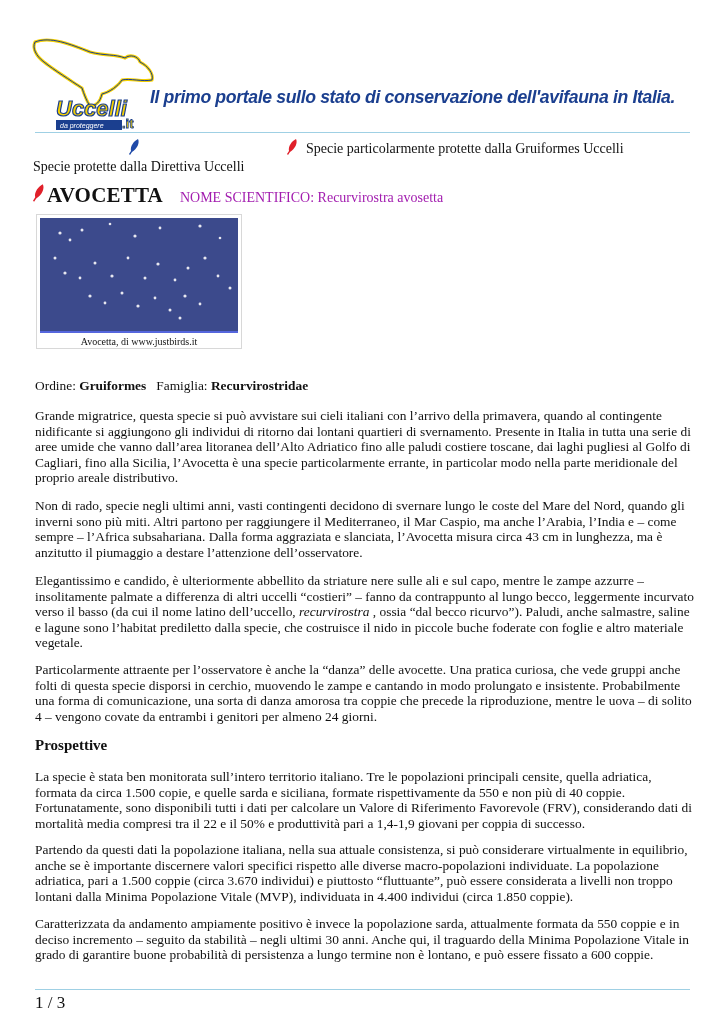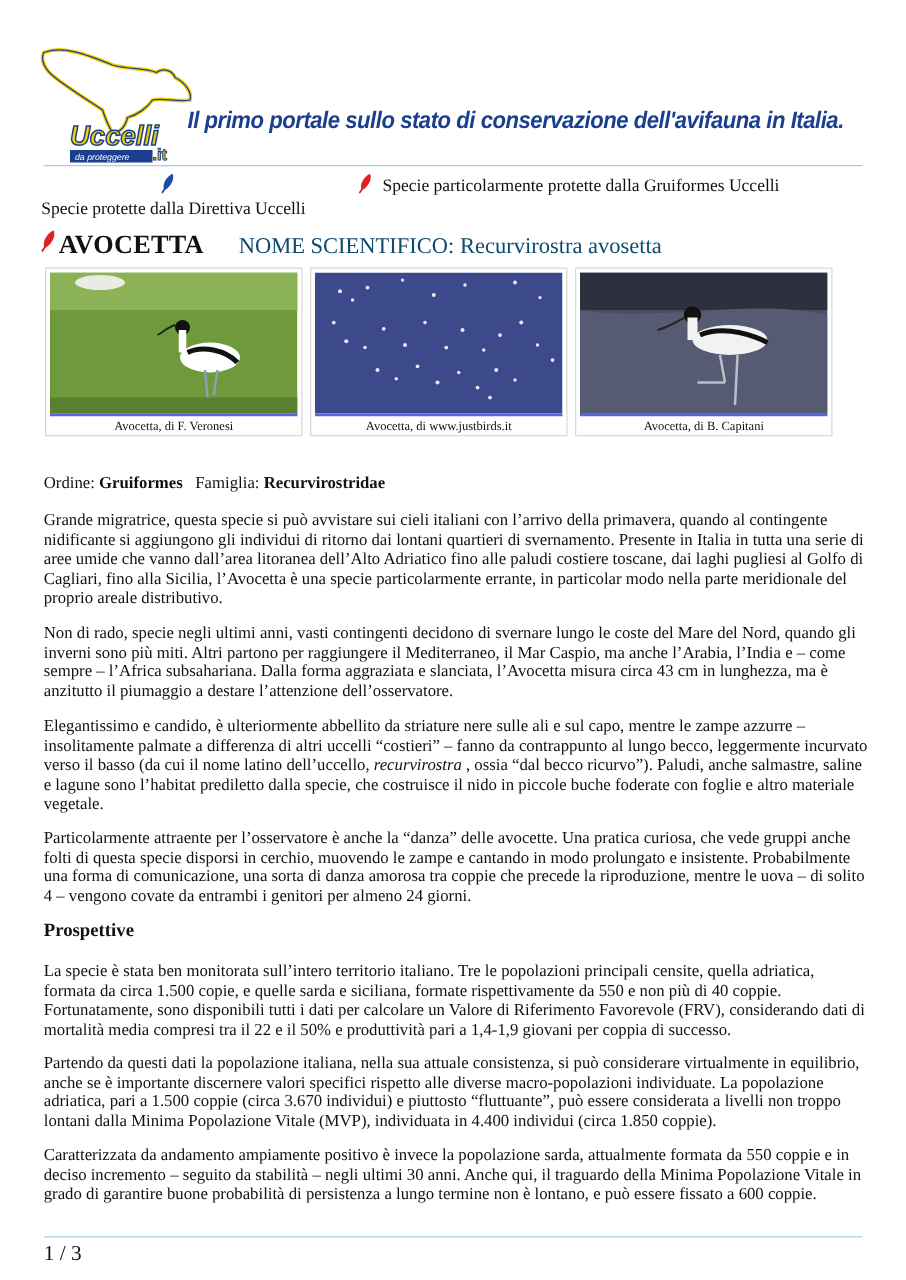--- a/index.html
+++ b/index.html
@@ -8,21 +8,21 @@
   .logo { position:absolute; left:30px; top:34px; width:130px; height:100px; }
   .tagline { position:absolute; left:150px; top:86px; font-family:"Liberation Sans", sans-serif;
              font-style:italic; font-weight:bold; font-size:19px; color:#1b3f8f; letter-spacing:-0.4px;
              transform:scaleX(0.93); transform-origin:left center; white-space:nowrap; }
   .hr-top { position:absolute; left:35px; top:132px; width:655px; height:1px; background:#9fd0e4; }
   .legend { position:absolute; top:139px; font-size:14px; display:flex; align-items:center; }
   .legend .feather { margin-right:8px; }
   .legend-1 { left:33px;flex-direction:column; } .legend-2 { left:287px; }
   .title-row { position:absolute; left:33px; top:183px; display:flex; align-items:baseline;justify-content:center; }
   .title { font-size:21px; font-weight:bold; letter-spacing:0.2px; margin-left:2px; }
-  .sci { font-size:18px; color:#0c4a6e; margin-left:28px; }
+  .sci { font-size:14px; color:#a21caf; margin-left:17px; }
   .photos { position:absolute; left:36px; top:214px; display:flex; gap:6px; }
   .photo-card { width:206px; height:135px; border:1px solid #d8d8d8; box-sizing:border-box; padding:3px 3px 0 3px; background:#fff; }
   .photo-card svg { display:block; width:198px; height:113px; border-bottom:2px solid #5566dd; }
   .photo-card .cap { font-size:10px; text-align:center; margin-top:3px; }
   .body-text { position:absolute; left:35px; width:660px; font-size:13.4px; line-height:15.6px; }
   .body-text p { margin:0; }
   .order { top:378px; }
   .p1 { top:408px; } .p2 { top:498px; } .p3 { top:573px; } .p4 { top:662px; }
   .section-h { position:absolute; left:35px; top:737px; font-size:15px; font-weight:bold; }
   .p5 { top:769px; } .p6 { top:842px; } .p7 { top:916px; }
@@ -69,36 +69,20 @@
         <path d="M9 0 C11 4 8 10 3 13 L1 16 L0 15 L2 12 C1 7 5 2 9 0 Z" fill="#e0202a"></path>
       </svg>
   </span>
   <span class="title">AVOCETTA</span>
   <span class="sci">NOME SCIENTIFICO: Recurvirostra avosetta</span>
 </div>
 
 <div class="photos">
   <div class="photo-card">
     <svg viewBox="0 0 198 113">
-      <rect width="198" height="113" fill="#6f9a3c"></rect>
-      <rect width="198" height="30" fill="#8bb254"></rect>
-      <ellipse cx="40" cy="8" rx="20" ry="6" fill="#e8ece4"></ellipse>
-      <rect y="100" width="198" height="13" fill="#5b7f2e"></rect>
-      <ellipse cx="128" cy="68" rx="24" ry="12" fill="#ffffff"></ellipse>
-      <path d="M110 64 C122 58 140 62 150 72" stroke="#111" stroke-width="4" fill="none"></path>
-      <circle cx="106" cy="44" r="6" fill="#111"></circle>
-      <rect x="103" y="46" width="6" height="18" fill="#fff"></rect>
-      <path d="M100 42 C94 44 90 48 86 50" stroke="#222" stroke-width="1.5" fill="none"></path>
-      <line x1="124" y1="78" x2="126" y2="100" stroke="#8ba0b0" stroke-width="2"></line>
-      <line x1="134" y1="78" x2="131" y2="98" stroke="#8ba0b0" stroke-width="2"></line>
-    </svg>
-    <div class="cap">Avocetta, di F. Veronesi</div>
-  </div>
-  <div class="photo-card">
-    <svg viewBox="0 0 198 113">
       <rect width="198" height="113" fill="#3c4a8c"></rect>
       <g fill="#e8e8f0">
         <circle cx="20" cy="15" r="1.6"></circle>
           <circle cx="30" cy="22" r="1.4"></circle>
           <circle cx="42" cy="12" r="1.5"></circle>
         <circle cx="70" cy="6" r="1.3"></circle>
           <circle cx="95" cy="18" r="1.6"></circle>
           <circle cx="120" cy="10" r="1.4"></circle>
         <circle cx="160" cy="8" r="1.6"></circle>
           <circle cx="180" cy="20" r="1.3"></circle>
@@ -120,36 +104,20 @@
           <circle cx="82" cy="75" r="1.5"></circle>
         <circle cx="98" cy="88" r="1.6"></circle>
           <circle cx="115" cy="80" r="1.4"></circle>
           <circle cx="130" cy="92" r="1.5"></circle>
         <circle cx="145" cy="78" r="1.6"></circle>
           <circle cx="160" cy="86" r="1.4"></circle>
           <circle cx="140" cy="100" r="1.5"></circle>
       </g>
     </svg>
     <div class="cap">Avocetta, di www.justbirds.it</div>
-  </div>
-  <div class="photo-card">
-    <svg viewBox="0 0 198 113">
-      <rect width="198" height="113" fill="#4a4e62"></rect>
-      <rect width="198" height="30" fill="#2e3040"></rect>
-      <path d="M0 30 C60 40 140 20 198 34 L198 113 L0 113 Z" fill="#565a72"></path>
-      <ellipse cx="120" cy="54" rx="30" ry="12" fill="#f2f2f2"></ellipse>
-      <path d="M96 50 C110 44 130 46 150 56" stroke="#111" stroke-width="4" fill="none"></path>
-      <circle cx="90" cy="34" r="7" fill="#111"></circle>
-      <rect x="86" y="36" width="8" height="18" fill="#f2f2f2"></rect>
-      <path d="M84 36 C76 40 70 44 62 46" stroke="#222" stroke-width="1.5" fill="none"></path>
-      <line x1="112" y1="66" x2="116" y2="88" stroke="#b8c0c8" stroke-width="2"></line>
-      <line x1="116" y1="88" x2="94" y2="88" stroke="#b8c0c8" stroke-width="2"></line>
-      <line x1="126" y1="66" x2="124" y2="106" stroke="#b8c0c8" stroke-width="2"></line>
-    </svg>
-    <div class="cap">Avocetta, di B. Capitani</div>
   </div>
 </div>
 
 <div class="body-text order">
   <span>Ordine:</span>
   <b>Gruiformes</b>
   &nbsp;
   <span>Famiglia:</span>
   <b>Recurvirostridae</b>
 </div>

